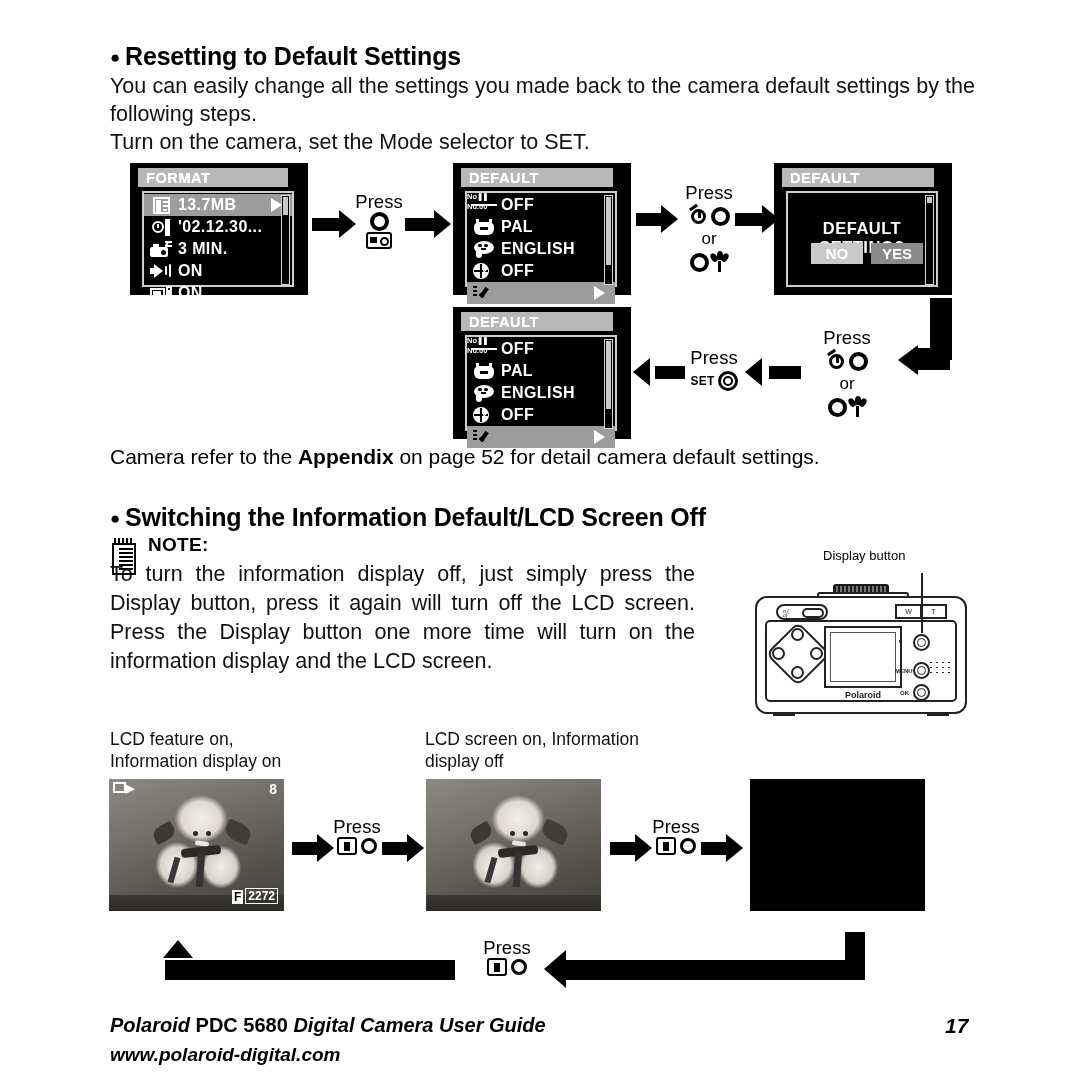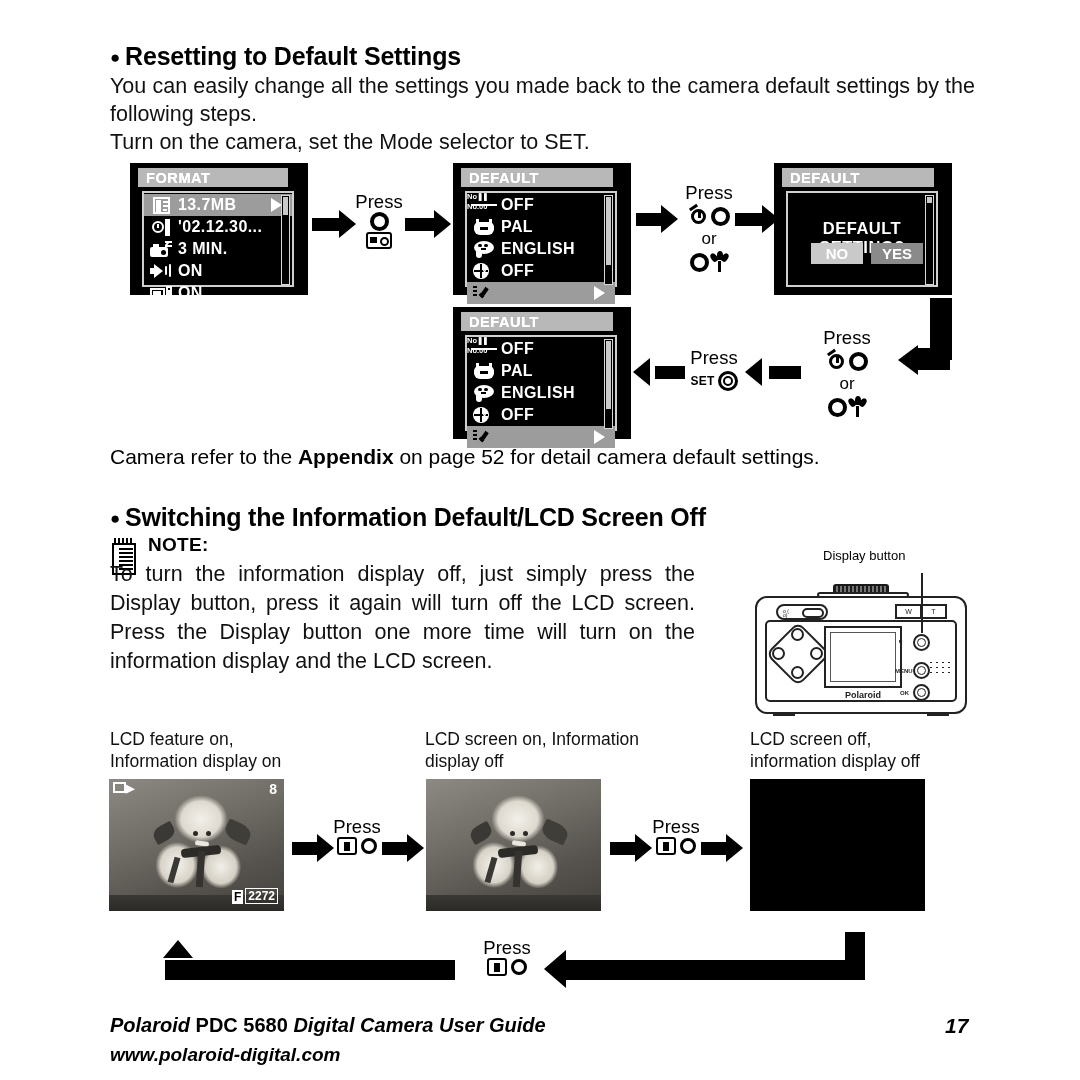--- a/index.html
+++ b/index.html
@@ -623,22 +623,20 @@
     <div class="callout" style="left:166px;top:-7px;width:2px;height:60px;"></div>
     <div class="cam-foot" style="left:18px;top:134px;width:22px;"></div>
     <div class="cam-foot" style="left:172px;top:134px;width:22px;"></div>
   </div>
   <div style="position:absolute;left:823px;top:548px;font-size:13px;">Display button</div>
 
   <div class="small-cap" style="left:110px;top:728px;width:220px;white-space:pre-line;">LCD feature on,
 Information display on</div>
   <div class="small-cap" style="left:425px;top:728px;width:235px;white-space:pre-line;">LCD screen on, Information
 display off</div>
-  <div class="small-cap" style="left:750px;top:728px;width:235px;white-space:pre-line;">LCD screen off,
-information display off</div>
 
   <div class="photo" style="left:109px;top:779px;width:175px;height:132px;">
     <div class="scene" style="background:
         radial-gradient(ellipse 38px 34px at 92px 40px,#f2f0ea 0%,#ded9cf 52%,rgba(190,185,175,0) 70%),
         radial-gradient(ellipse 30px 32px at 68px 86px,#f4f2ec 0%,#d8d3c8 55%,rgba(190,185,175,0) 72%),
         radial-gradient(ellipse 28px 30px at 112px 88px,#f1efe8 0%,#d5d0c5 55%,rgba(190,185,175,0) 72%),
         linear-gradient(160deg,#8d8a83 0%,#6f6c66 40%,#56534e 70%,#43413d 100%);">
       <div style="position:absolute;left:44px;top:46px;width:22px;height:16px;background:#3b3935;transform:rotate(-28deg);border-radius:50% 10% 50% 10%;"></div>
       <div style="position:absolute;left:116px;top:44px;width:26px;height:18px;background:#403e39;transform:rotate(25deg);border-radius:10% 50% 10% 50%;"></div>
       <div style="position:absolute;left:84px;top:52px;width:5px;height:5px;background:#2b2926;border-radius:50%;"></div>

